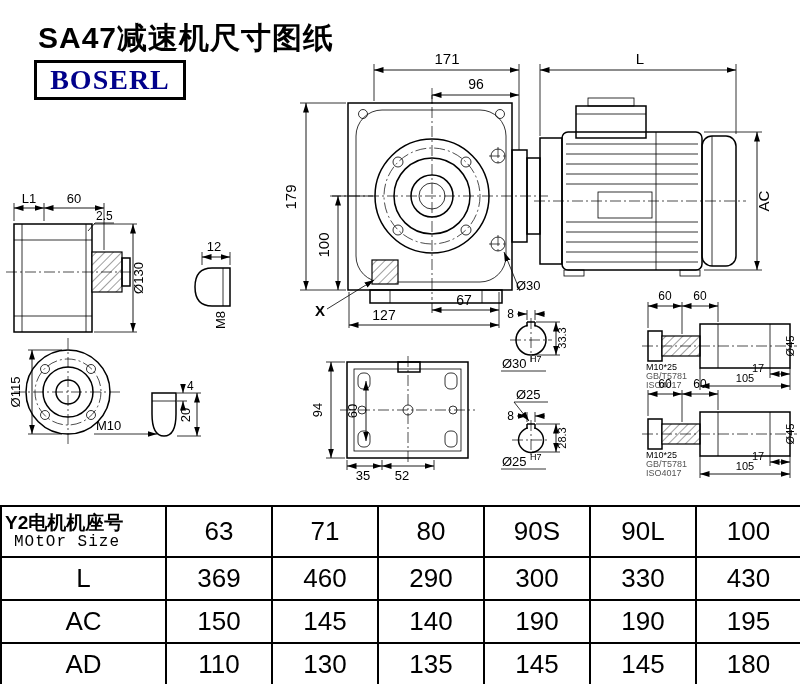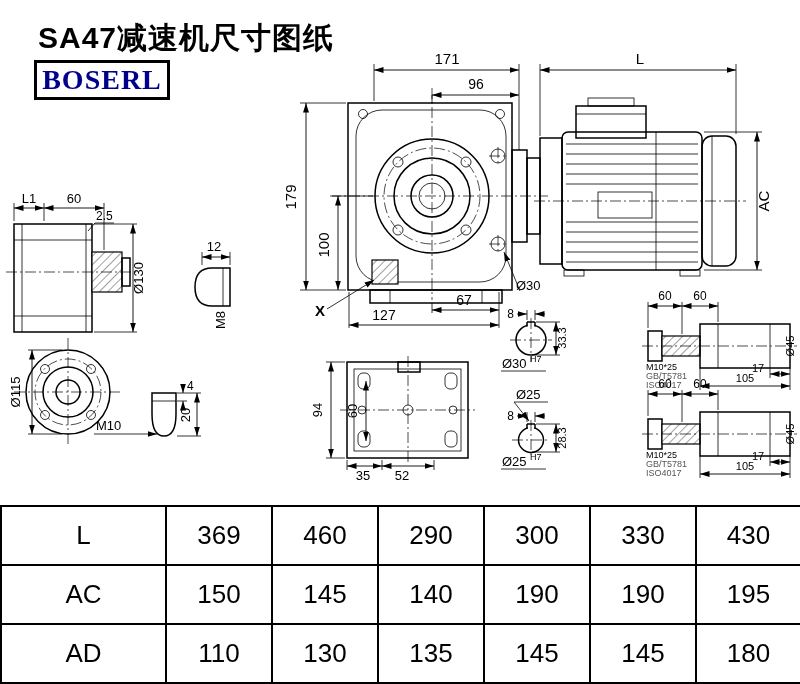--- a/index.html
+++ b/index.html
@@ -1,19 +1,19 @@
 <!DOCTYPE html>
 <html><head>
 <meta charset="utf-8">
 <style>
   * { margin:0; padding:0; box-sizing:border-box; }
   html,body { width:800px; height:684px; background:#fff; font-family:"Liberation Sans",sans-serif; }
   .page { position:relative; width:800px; height:684px; background:#fff; overflow:hidden; }
   .title { position:absolute; left:38px; top:12px; font-size:30px; font-weight:bold; color:#000; letter-spacing:1px; white-space:nowrap;margin-top:6px; }
-  .logo { position:absolute; left:34px; top:60px; width:136px; height:40px; border:3px solid #000;
+  .logo { position:absolute; left:34px; top:60px; width:152px; height:40px; border:3px solid #000;
           display:flex; align-items:center; justify-content:center;
           font-family:"Liberation Serif",serif; font-size:28px; font-weight:bold; color:#00008B; letter-spacing:1px; }
   svg.drawing { position:absolute; left:0; top:0; }
   
   .obj  { stroke:#000; stroke-width:1.5; fill:none; }
   .thin { stroke:#000; stroke-width:0.8; fill:none; }
   .dim  { stroke:#000; stroke-width:0.9; fill:none; }
   .cl   { stroke:#000; stroke-width:0.7; fill:none; stroke-dasharray:11 3 2 3; }
   .hat  { fill:url(#hatch); stroke:#000; stroke-width:1.2; }
   .wt   { fill:#fff; stroke:none; }
@@ -375,20 +375,32 @@
     <colgroup>
       <col style="width:165px">
         <col style="width:106px">
         <col style="width:106px">
         <col style="width:106px">
         <col style="width:106px">
         <col style="width:106px">
         <col style="width:105px">
     </colgroup>
     <tbody>
+      <tr class="hdr">
+        <td class="hcell">
+          <div class="cn">Y2电机机座号</div>
+          <div class="en">MOtOr Size</div>
+        </td>
+        <td>63</td>
+        <td>71</td>
+        <td>80</td>
+        <td>90S</td>
+        <td>90L</td>
+        <td>100</td>
+      </tr>
       <tr class="r">
         <td>L</td>
         <td>369</td>
         <td>460</td>
         <td>290</td>
         <td>300</td>
         <td>330</td>
         <td>430</td>
       </tr>
       <tr class="r">

